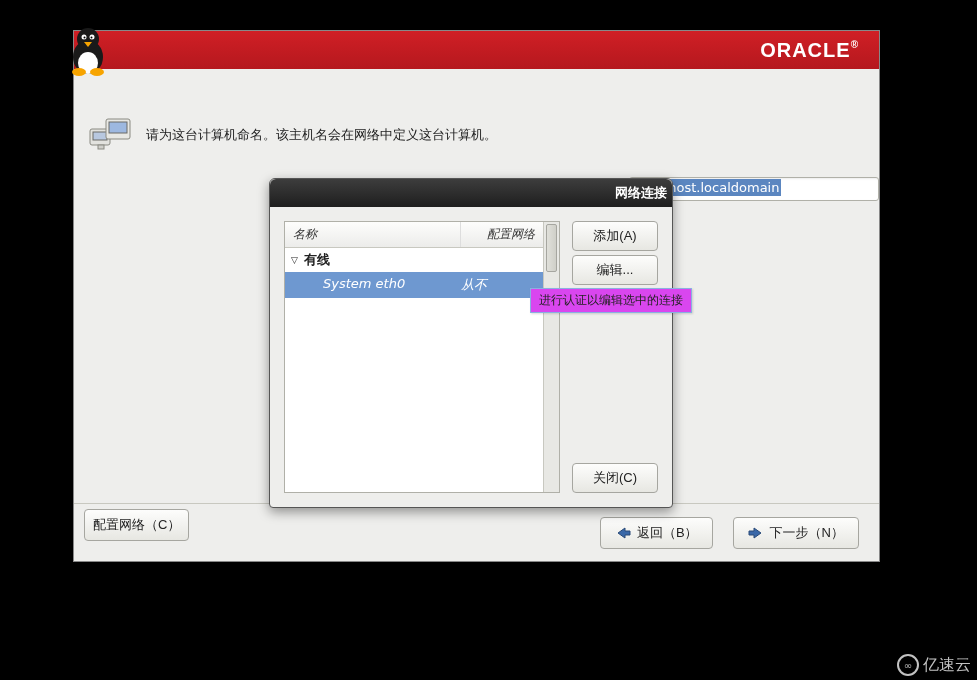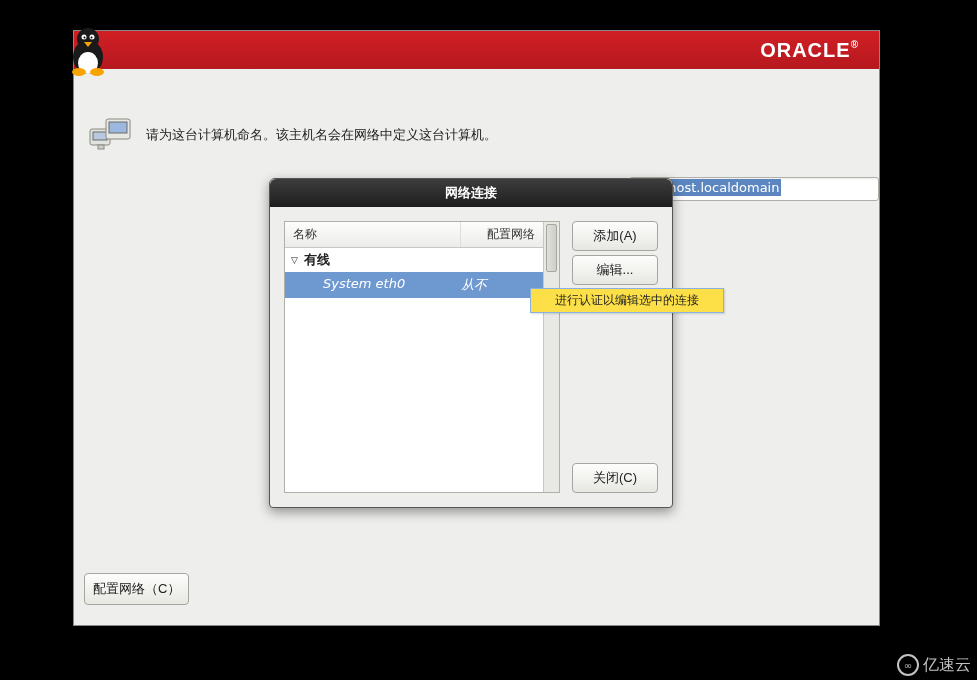--- a/index.html
+++ b/index.html
@@ -10,21 +10,21 @@
       width: 977px;
       height: 680px;
       position: relative;
       overflow: hidden;
     }
     .installer-window {
       position: absolute;
       left: 73px;
       top: 30px;
       width: 807px;
-      height: 596px;
+      height: 532px;
       background: #eeeeec;
       border: 1px solid #888;
     }
     .header-bar {
       height: 38px;
       background: linear-gradient(to bottom, #d01f25, #b5181e);
       position: relative;
     }
     .oracle-logo {
       position: absolute;
@@ -118,21 +118,21 @@
       background: #eeeeec;
       border: 1px solid #555;
       border-radius: 6px 6px 4px 4px;
       box-shadow: 0 4px 12px rgba(0,0,0,.4);
       z-index: 10;
     }
     .dialog-title {
       background: linear-gradient(to bottom, #3d3d3d, #1e1e1e);
       color: #fff;
       font-weight: bold;
-      text-align: center;
+      text-align: right;
       padding: 5px;
       border-radius: 6px 6px 0 0;
       font-size: 13px;
     }
     .dialog-body {
       display: flex;
       padding: 14px;
       gap: 12px;
       height: calc(100% - 28px);
       position: relative;
@@ -162,20 +162,21 @@
     .list-header {
       display: flex;
       border-bottom: 1px solid #c8c8c0;
       background: linear-gradient(to bottom, #fdfdfc, #ececea);
       font-size: 12px;
       color: #333;
     }
     .list-header div {
       padding: 4px 8px;
       border-right: 1px solid #ddd;
+      font-style: italic;
     }
     .col-name { flex: 1; }
     .col-last { width: 82px; text-align: right; border-right: none !important; }
     .list-group {
       display: flex;
       align-items: center;
       padding: 3px 4px;
       font-weight: bold;
       font-size: 13px;
       color: #222;
@@ -198,24 +199,24 @@
       display: flex;
       flex-direction: column;
       gap: 4px;
     }
     .dialog-side .btn { width: 100%; justify-content: center; padding: 5px 4px; }
     .dialog-side .filler { flex: 1; }
     .tooltip {
       position: absolute;
       left: 530px;
       top: 288px;
-      background: #fde047;
+      background: #d946ef;
       border: 1px solid #8ab0e0;
       color: #222;
-      padding: 3px 24px;
+      padding: 3px 8px;
       font-size: 12px;
       z-index: 20;
       box-shadow: 1px 1px 2px rgba(0,0,0,.15);
     }
     .watermark {
       position: absolute;
       right: 6px;
       bottom: 4px;
       color: #c2c2c2;
       font-size: 16px;
@@ -272,20 +273,34 @@
       <div class="hostname-input">
         <span class="selected">localhost.localdomain</span>
       </div>
     </div>
 
     <button class="btn configure-btn">
       <span>配置网络（C）</span>
     </button>
   </div>
 
+  <div class="footer">
+    <button class="btn">
+      <svg width="16" height="14">
+          <path d="M10 2 L3 7 L10 12 L10 9 L15 9 L15 5 L10 5 Z" fill="#3a68a8" stroke="#2a4a78"></path>
+        </svg>
+      <span>返回（B）</span>
+    </button>
+    <button class="btn">
+      <svg width="16" height="14">
+          <path d="M6 2 L13 7 L6 12 L6 9 L1 9 L1 5 L6 5 Z" fill="#3a68a8" stroke="#2a4a78"></path>
+        </svg>
+      <span>下一步（N）</span>
+    </button>
+  </div>
 </div>
 
 <div class="dialog">
   <div class="dialog-title">网络连接</div>
   <div class="dialog-body">
     <div class="list-wrap">
       <div class="list-area">
         <div class="list-header">
           <div class="col-name">名称</div>
           <div class="col-last">配置网络</div>

